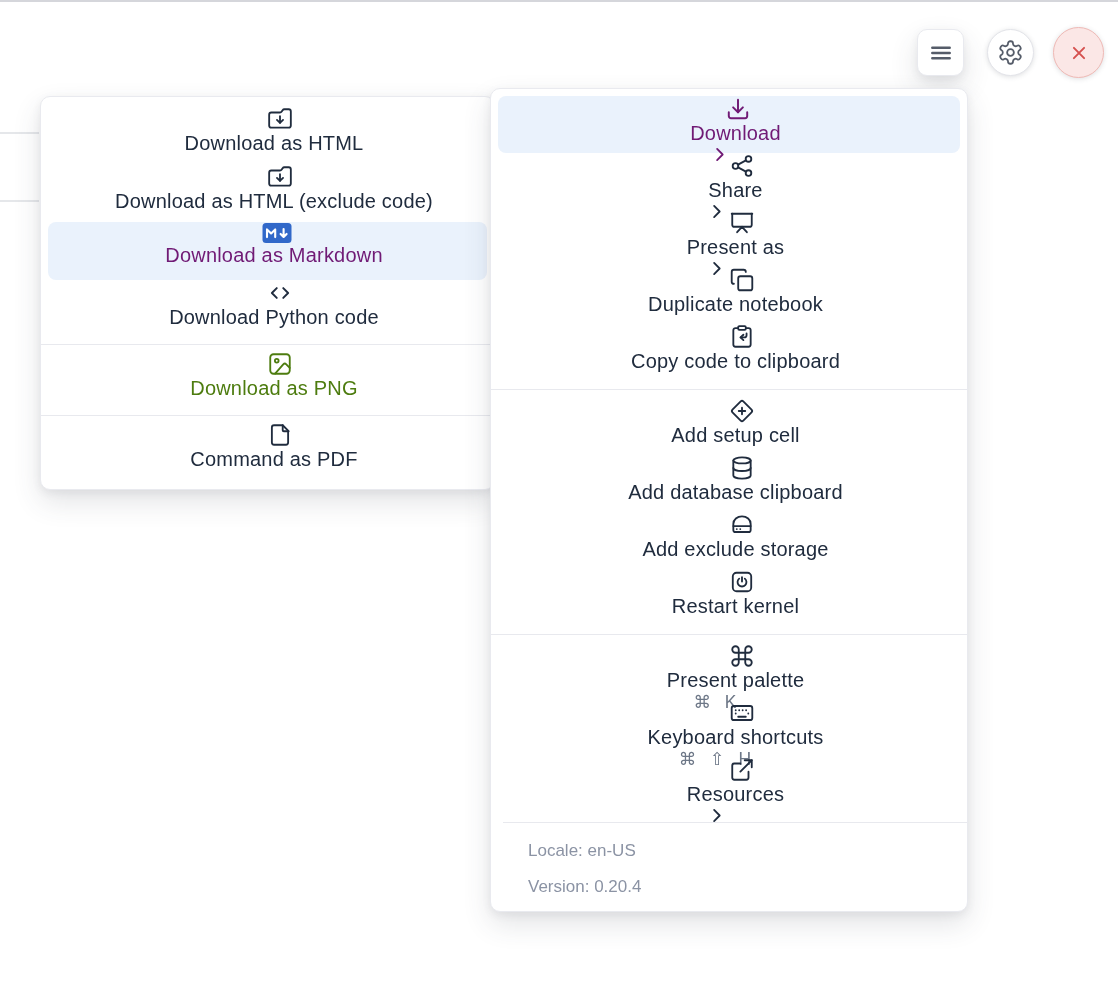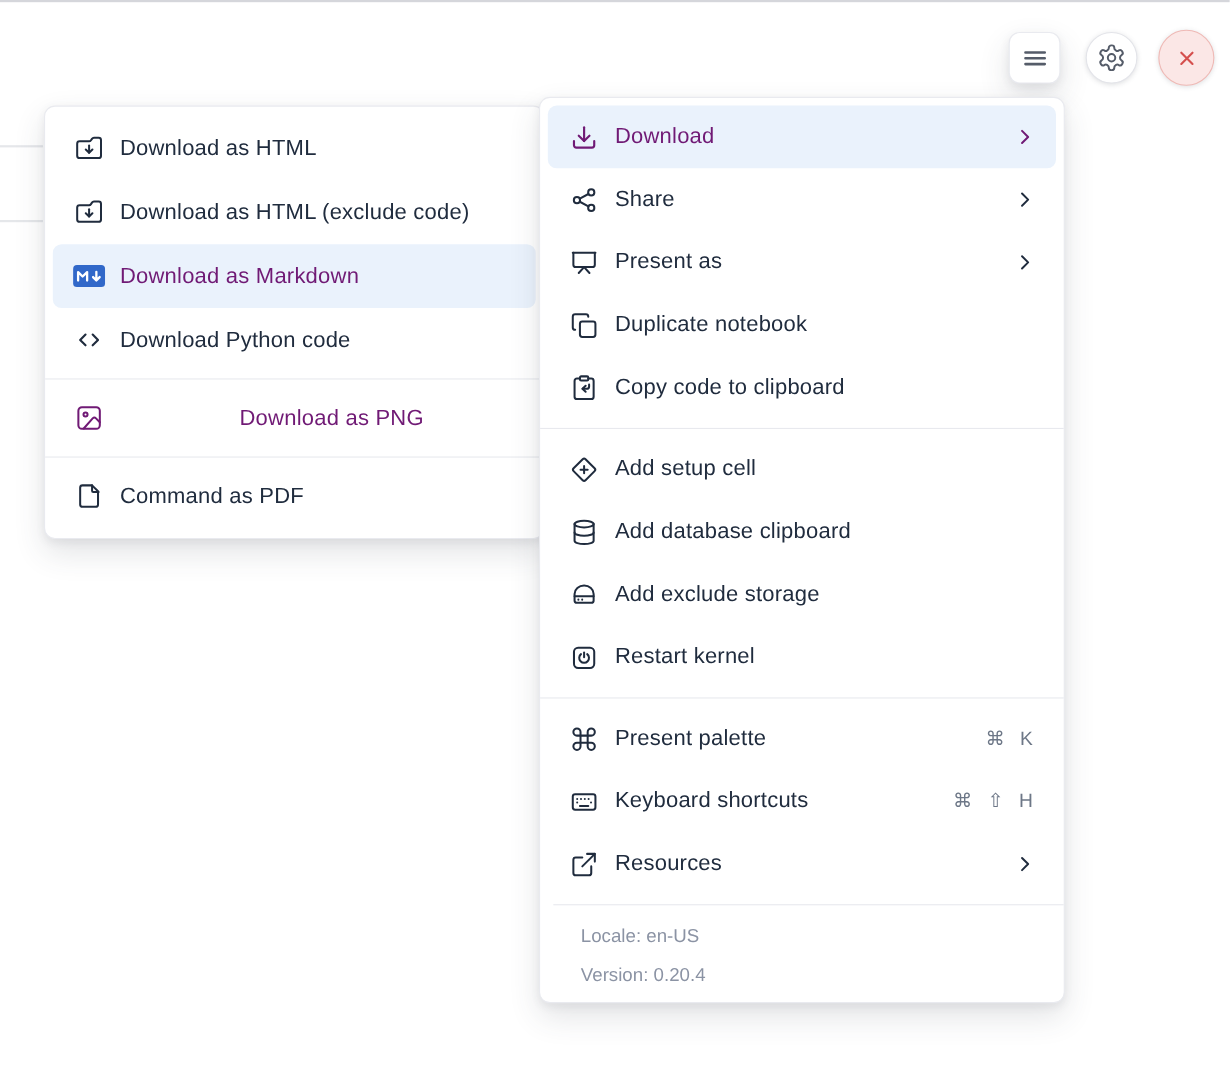--- a/index.html
+++ b/index.html
@@ -27,35 +27,35 @@
 
   
   .menu{
     position:absolute;background:#fff;border:1px solid #e9eaef;border-radius:10px;
     box-shadow:0 12px 28px rgba(60,64,80,.14),0 3px 8px rgba(60,64,80,.08);
     box-sizing:border-box;
   }
   #submenu{left:40px;top:96px;width:455px;padding:9px 0;z-index:1;}
   #mainmenu{left:490px;top:88px;width:478px;padding:7px 0 0;z-index:2;}
 
-  .row{display:flex;align-items:center;height:58px;cursor:pointer;box-sizing:border-box;}
+  .row{display:flex;align-items:center;height:58px;cursor:pointer;box-sizing:border-box;flex-direction:column;}
   #mainmenu .row{height:57px;}
   .row .ic{flex:none;width:30px;display:flex;justify-content:center;align-items:center;margin-left:25px;}
   .row .lbl{margin-left:13px;font-size:20px;letter-spacing:.2px;white-space:nowrap;flex:1;}
   .row .chev{flex:none;margin-right:26px;display:flex;align-items:center;}
   .row .short{
     flex:none;margin-right:26px;color:#6d7787;font-size:17.5px;
     letter-spacing:2px;word-spacing:5px;white-space:nowrap;
   }
   .row.active{
     background:#eaf2fc;border-radius:8px;margin:0 7px;color:#701a75;
   }
   .row.active .ic{margin-left:18px;}
   .row.active .chev{margin-right:19px;}
-  .row.disabled{color:#701a75;cursor:default;text-align:center;}
+  .row.disabled{color:#4d7c0f;cursor:default;text-align:center;}
   .sep{height:1px;background:#e8e9ee;}
   #submenu .sep{margin:6px 0;}
   #mainmenu .sep{margin:8px 0;}
 
   .mfooter{
     border-top:1px solid #e8e9ee;margin-top:8px;padding:10px 25px 6px;
     color:#8b93a4;font-size:17px;line-height:36px;margin-left:12px;
   }
   svg{display:block;}
 </style>

